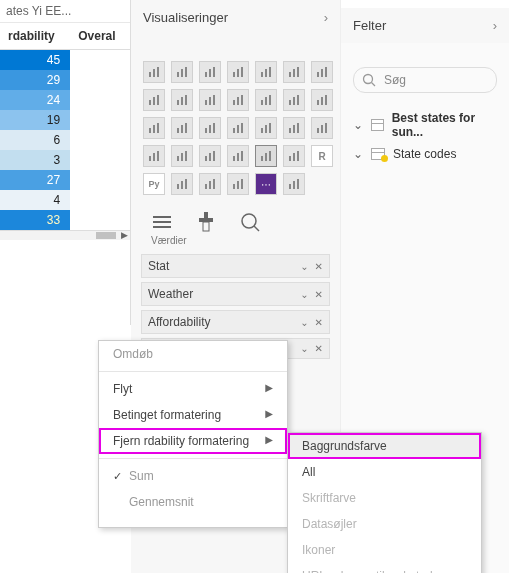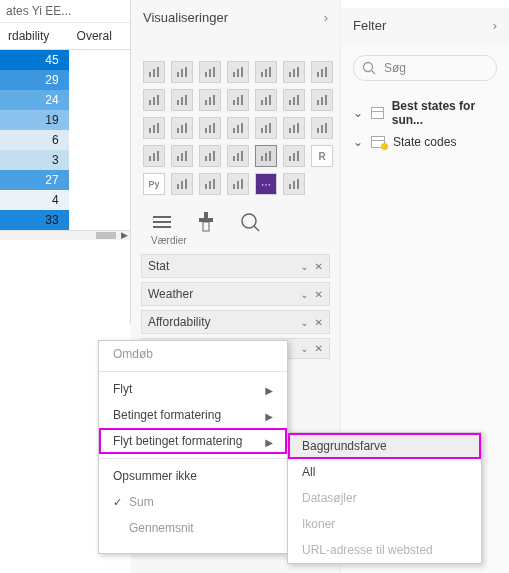--- a/index.html
+++ b/index.html
@@ -1,24 +1,24 @@
 <!DOCTYPE html>
 <html><head>
 <meta charset="utf-8">
 <style>
 * { box-sizing: border-box; margin: 0; padding: 0; font-family: "Segoe UI", Arial, sans-serif; }
 body { width: 509px; height: 573px; overflow: hidden; background: #fff; position: relative; font-size: 12px; color: #333; }
 
 .report-area { position: absolute; left: 0; top: 0; width: 131px; height: 325px; border-right: 1px solid #ddd; }
 .rpt-title { padding: 4px 6px; font-size: 12px; color: #666; white-space: nowrap; overflow: hidden; border-bottom: 1px solid #e8e8e8; }
 .rpt-table { width: 100%; border-collapse: collapse; }
-.rpt-table th { font-weight: 400; text-align: left; padding: 6px 8px; font-size: 12px; border-bottom: 1px solid #ddd; }
+.rpt-table th { font-weight: 700; text-align: left; padding: 6px 8px; font-size: 12px; border-bottom: 1px solid #ddd; }
 .rpt-table td { text-align: right; padding: 3px 10px 3px 4px; font-size: 12px; height: 15px; }
 .c45 { background: #0078d4; color: #fff; }
-.c33 { background: #1c87db; color: #0f172a; }
+.c33 { background: #1c87db; color: #fef9c3; }
 .c29 { background: #3a97e0; color: #fff; }
 .c27 { background: #4aa0e3; color: #fff; }
 .c25 { background: #56a7e6; color: #fff; }
 .c24 { background: #61ade8; color: #fff; }
 .c19 { background: #8cc3ee; color: #222; }
 .c10 { background: #c2deef; color: #222; }
 .c6  { background: #dbeaf4; color: #222; }
 .c4  { background: #eaf2f8; color: #222; }
 .rpt-scroll { height: 10px; background: #f3f3f3; border-top: 1px solid #ddd; position: relative; }
 .rpt-thumb { position: absolute; right: 14px; top: 1px; width: 20px; height: 7px; background: #c1c1c1; }
@@ -37,32 +37,32 @@
 .viz-icon.pb { background:#5b2d8e; color:#fff; }
 .props { display:flex; gap:22px; padding: 12px 20px 2px; align-items:center; }
 .prop-ic { width:22px; height:22px; color:#666; display:flex; align-items:center; justify-content:center;}
 .prop-lbl { font-size: 10px; color:#777; padding-left:20px; }
 .fields { padding: 8px 10px; }
 .fld { display:flex; align-items:center; justify-content:space-between; background:#eee; border:1px solid #ddd; margin-bottom:4px; padding: 4px 6px; font-size:12px; color:#444;}
 .fld .ctr { display:flex; gap:6px; color:#777; font-size:10px;}
 .il-tri { position:absolute; left: 141px; top: 62px; color:#888; font-size:11px;}
 
 .felter-pane { position:absolute; left:341px; top:8px; right:0; height:573px; background:#fafafa; }
-.search { margin:12px 12px 14px; border:1px solid #ddd; border-radius:12px; display:flex; align-items:center; padding:5px 8px; gap:8px; color:#888; }
+.search { margin:24px 12px 14px; border:1px solid #ddd; border-radius:12px; display:flex; align-items:center; padding:5px 8px; gap:8px; color:#888; }
 .tree { padding:0 10px; }
 .tree-row { display:flex; align-items:center; gap:8px; padding:4px 2px; font-size:12px; color:#333; }
 .tree-row .tgl { color:#666; width:10px; }
 .tbl-ic { width:14px; height:12px; background:#fff; border:1px solid #aaa; position:relative; }
 .tbl-ic::before { content:""; position:absolute; top:3px; left:0; right:0; height:1px; background:#aaa;}
 .tbl-ic.warn::after { content:""; position:absolute; right:-4px; bottom:-3px; width:7px; height:7px; border-radius:50%; background:#f2c811;}
 .bold { font-weight:600; }
 
 .ctx1 { position:absolute; left:98px; top:340px; width:190px; background:#fff; border:1px solid #ccc; box-shadow: 2px 2px 6px rgba(0,0,0,.2); z-index:10;}
 .ctx-title { padding:8px 12px 2px; font-size:14px; color:#333;}
-.ctx-item { padding:6px 14px; font-size:12px; color:#444; display:flex; align-items:flex-end; justify-content:space-between; cursor:pointer;}
+.ctx-item { padding:6px 14px; font-size:12px; color:#444; display:flex; align-items:flex-start; justify-content:space-between; cursor:pointer;}
 .ctx-item.light { color:#999; }
 .ctx-sep { height:1px; background:#e5e5e5; margin:4px 0;}
 .ctx-item .arr { color:#666; font-size:10px;}
 .ctx-check { color:#444; margin-right:6px; font-size:11px; width:10px; display:inline-block;}
 .ctx-item.hl { outline: 2px solid #e600e6; outline-offset:-2px; }
 
 .ctx2 { position:absolute; left:287px; top:432px; width:195px; background:#fff; border:1px solid #ccc; box-shadow: 2px 2px 6px rgba(0,0,0,.2); z-index:11;}
 .ctx2 .ctx-item.hover { background:#eee; }
 .ctx2 .ctx-item.disabled { color:#b5b5b5; }
 .ctx2 .hl2 { outline:2px solid #e600e6; outline-offset:-2px;}
@@ -449,45 +449,45 @@
       <div class="ctx-sep"></div>
       <div class="ctx-item">
         <span><span>Flyt</span></span>
         <span class="arr">▶</span>
       </div>
       <div class="ctx-item">
         <span><span>Betinget formatering</span></span>
         <span class="arr">▶</span>
       </div>
       <div class="ctx-item hl">
-        <span><span>Flyt betinget formatering</span></span>
+        <span><span>Fjern rdability formatering</span></span>
         <span class="arr">▶</span>
       </div>
       <div class="ctx-sep"></div>
-      <div class="ctx-item">
-        <span><span>Opsummer ikke</span></span>
-      </div>
       <div class="ctx-item light">
         <span><span class="ctx-check">✓</span><span>Sum</span></span>
       </div>
       <div class="ctx-item light">
         <span><span class="ctx-check"></span><span>Gennemsnit</span></span>
       </div>
       <div class="ctx-item"></div>
     </div>
 </div>
 
 <div class="ctx2" id="ctx2">
     <div class="ctx-item hover hl2">
       <span>Baggrundsfarve</span>
     </div>
     <div class="ctx-item">
       <span>All</span>
     </div>
     <div class="ctx-item disabled">
+      <span>Skriftfarve</span>
+    </div>
+    <div class="ctx-item disabled">
       <span>Datasøjler</span>
     </div>
     <div class="ctx-item disabled">
       <span>Ikoner</span>
     </div>
     <div class="ctx-item disabled">
       <span>URL-adresse til websted</span>
     </div>
   </div>
 

